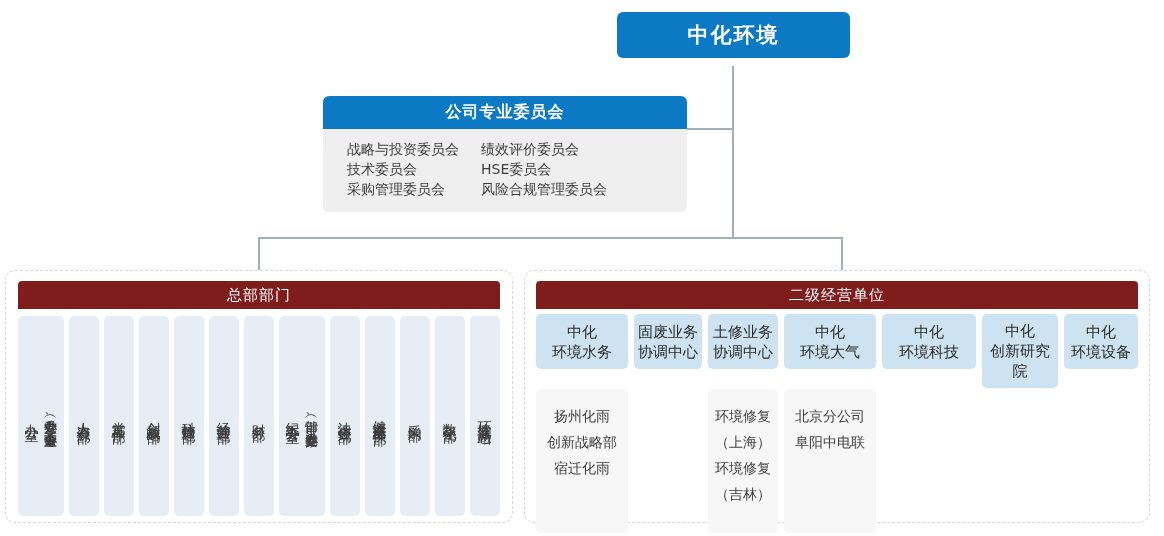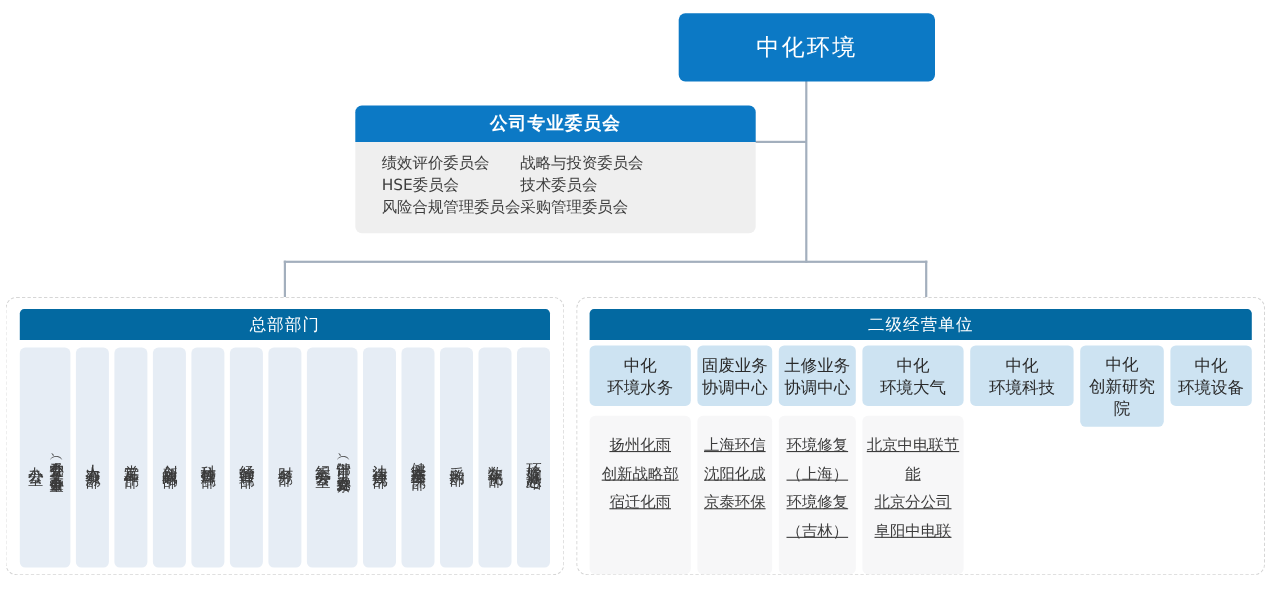--- a/index.html
+++ b/index.html
@@ -8,91 +8,91 @@
 
   
   .line { position:absolute; background:#a3afbd; z-index:0; }
   .line.trunk         { left:732px; top:66px;  width:2px;  height:173px; }
   .line.committee-link{ left:627px; top:128px; width:106px; height:2px; }
   .line.branch        { left:258px; top:237px; width:585px; height:2px; }
   .line.drop-left     { left:258px; top:237px; width:2px;  height:34px; }
   .line.drop-right    { left:841px; top:237px; width:2px;  height:34px; }
 
   
-  .root-box { position:absolute; left:617px; top:12px; width:233px; height:62px;
-    background:#0c79c5; border-radius:6px; color:#fff; font-size:21px; font-weight:normal;
+  .root-box { position:absolute; left:617px; top:12px; width:233px; height:46px;
+    background:#0c79c5; border-radius:6px; color:#fff; font-size:21px; font-weight:bold;
     letter-spacing:2px; display:flex; align-items:center; justify-content:center; z-index:2; }
 
   
   .committee { position:absolute; left:323px; top:96px; width:364px; z-index:2; }
   .committee-header { height:33px; background:#0c79c5; border-radius:6px 6px 0 0;
     color:#fff; font-size:16px; font-weight:bold; letter-spacing:1px;
     display:flex; align-items:center; justify-content:center; }
   .committee-body { background:#efefef; border-radius:0 0 6px 6px;
     display:flex; padding:10px 8px 13px 24px; }
   .committee-col { display:flex; flex-direction:column; font-size:14px; color:#3d3d3d; }
   .committee-col .c-item { line-height:20px; }
   .committee-col.first { width:134px; }
 
   
   .section { position:absolute; top:270px; height:253px; box-sizing:border-box;
     border:1px dashed #d6d6d6; border-radius:10px; background:#fff; z-index:1; }
   .section-left  { left:5px;   width:508px; padding:10px 12px; }
   .section-right { left:524px; width:626px; padding:10px 11px; }
-  .section-header { height:28px; background:#0369a1; border-radius:4px 4px 0 0;
+  .section-header { height:28px; background:#7f1d1d; border-radius:4px 4px 0 0;
     color:#fff; font-size:15px; letter-spacing:1px;
     display:flex; align-items:center; justify-content:center; }
 
   
   .dept-row { display:flex; gap:5px; margin-top:7px; height:200px; align-items:stretch; }
   .dept { flex:1 1 0; background:#e6edf5; border-radius:5px; box-sizing:border-box;
     padding:9px 0; display:flex; justify-content:center; }
   .dept.wide { flex:0 0 46px; }
   .vtext { writing-mode:vertical-lr; text-align:center; height:100%;
     font-size:14px; color:#3a3a3a; }
   .vname  { letter-spacing:2px; }
   .vannex { letter-spacing:0; font-size:13px; }
 
   
   .unit-row { display:flex; gap:6px; margin-top:5px; align-items:flex-start; }
-  .unit { display:flex; flex-direction:column; gap:9px; box-sizing:border-box; }
+  .unit { display:flex; flex-direction:column; gap:20px; box-sizing:border-box; }
   .unit-header { background:#cde3f2; border-radius:5px; min-height:55px; box-sizing:border-box;
     padding:7px 2px; display:flex; align-items:center; justify-content:center;
     text-align:center; font-size:15px; color:#2a2a2a; line-height:20px; white-space:pre-line; }
   .unit-body { background:#f7f7f8; border-radius:5px; height:144px; box-sizing:border-box;
     padding:14px 2px 0; font-size:14px; color:#3d3d3d; text-align:center; line-height:26px; }
-  .unit-body .sub { white-space:pre-line;text-decoration:underline; }
+  .unit-body .sub { white-space:pre-line; }
 </style>
 </head>
 <body>
 
 <div class="canvas">
 
   <div class="line trunk"></div>
   <div class="line committee-link"></div>
   <div class="line branch"></div>
   <div class="line drop-left"></div>
   <div class="line drop-right"></div>
 
   <div class="root-box">
     <span>中化环境</span>
   </div>
 
   <div class="committee">
     <div class="committee-header">公司专业委员会</div>
     <div class="committee-body">
+      <div class="committee-col first">
+        <div class="c-item">战略与投资委员会</div>
+        <div class="c-item">技术委员会</div>
+        <div class="c-item">采购管理委员会</div>
+      </div>
       <div class="committee-col">
         <div class="c-item">绩效评价委员会</div>
         <div class="c-item">HSE委员会</div>
         <div class="c-item">风险合规管理委员会</div>
-      </div>
-      <div class="committee-col first">
-        <div class="c-item">战略与投资委员会</div>
-        <div class="c-item">技术委员会</div>
-        <div class="c-item">采购管理委员会</div>
       </div>
     </div>
   </div>
 
   <div class="section section-left">
     <div class="section-header">总部部门</div>
     <div class="dept-row">
       <div class="dept wide">
         <div class="vtext">
           <div class="vname">办公室</div>
@@ -173,43 +173,37 @@
         <div class="unit-body">
           <div class="sub">扬州化雨</div>
           <div class="sub">创新战略部</div>
           <div class="sub">宿迁化雨</div>
         </div>
       </div>
 
       <div class="unit" style="width:68px">
         <div class="unit-header">固废业务
 协调中心</div>
-        <div class="unit-body">
-          <div class="sub">上海环信</div>
-          <div class="sub">沈阳化成</div>
-          <div class="sub">京泰环保</div>
-        </div>
       </div>
 
       <div class="unit" style="width:70px">
         <div class="unit-header">土修业务
 协调中心</div>
         <div class="unit-body">
           <div class="sub">环境修复
 （上海）</div>
           <div class="sub">环境修复
 （吉林）</div>
         </div>
       </div>
 
       <div class="unit" style="width:92px">
         <div class="unit-header">中化
 环境大气</div>
         <div class="unit-body">
-          <div class="sub">北京中电联节能</div>
           <div class="sub">北京分公司</div>
           <div class="sub">阜阳中电联</div>
         </div>
       </div>
 
       <div class="unit" style="width:94px">
         <div class="unit-header">中化
 环境科技</div>
       </div>
 

